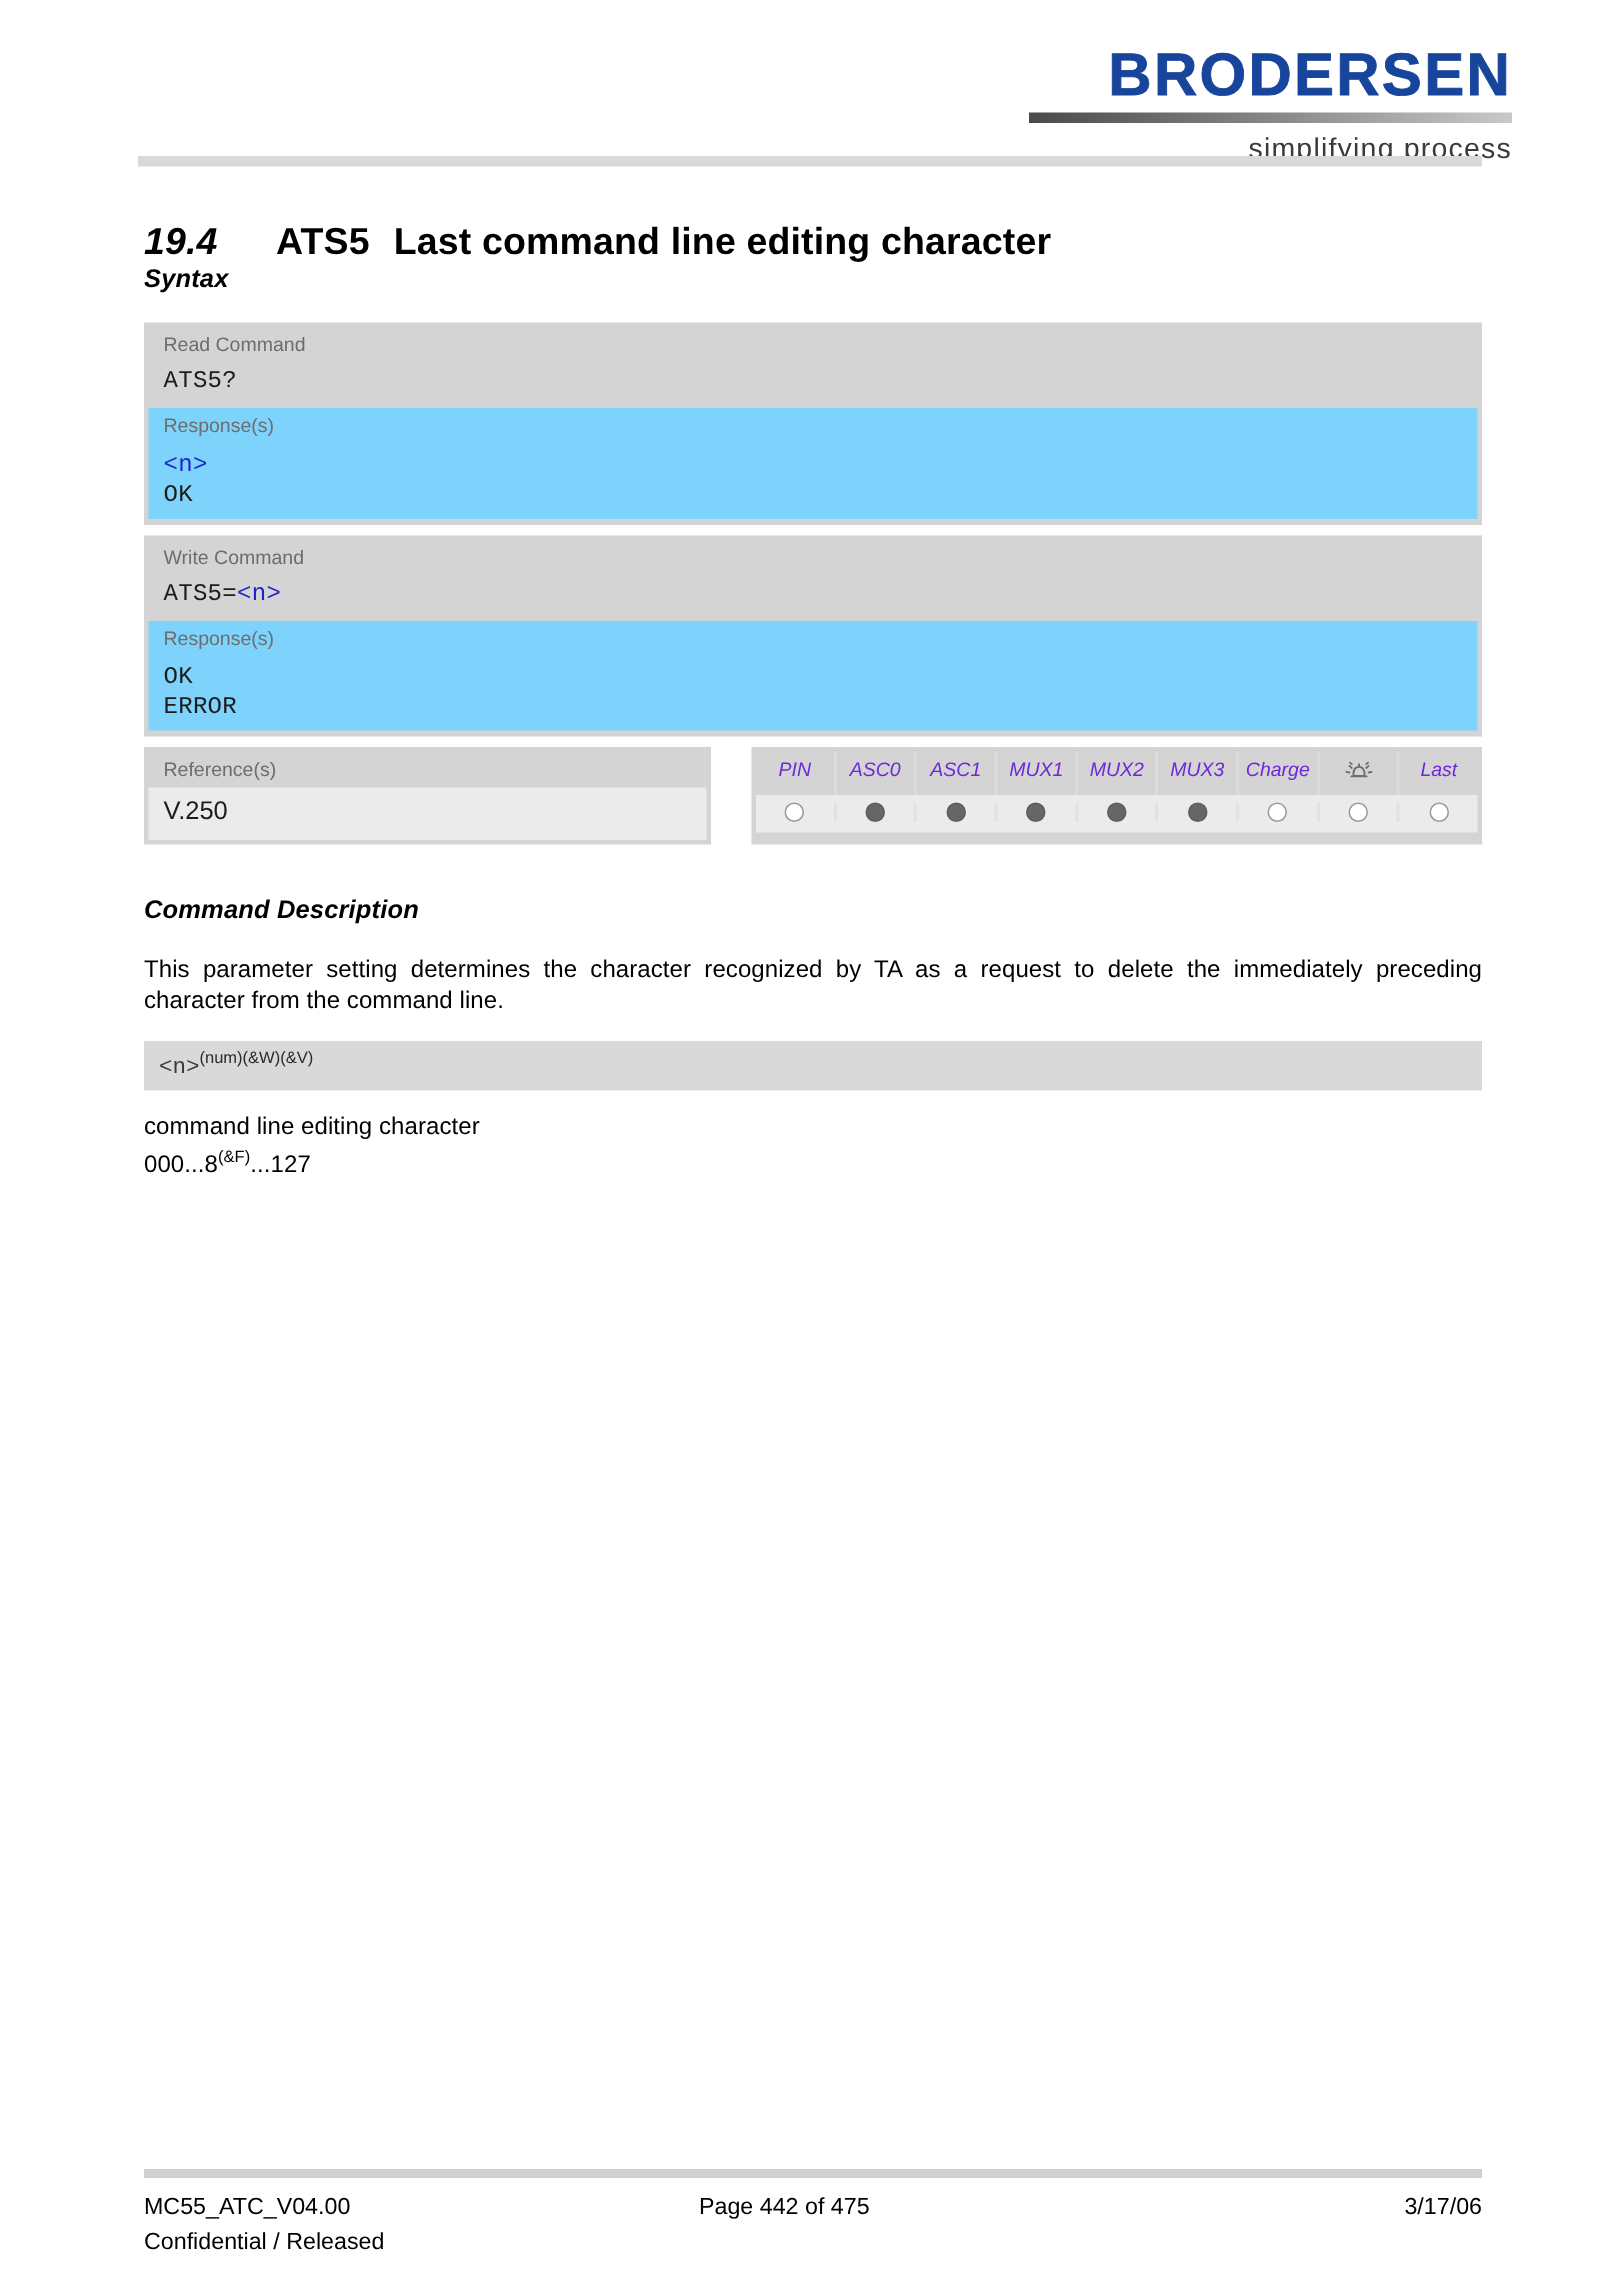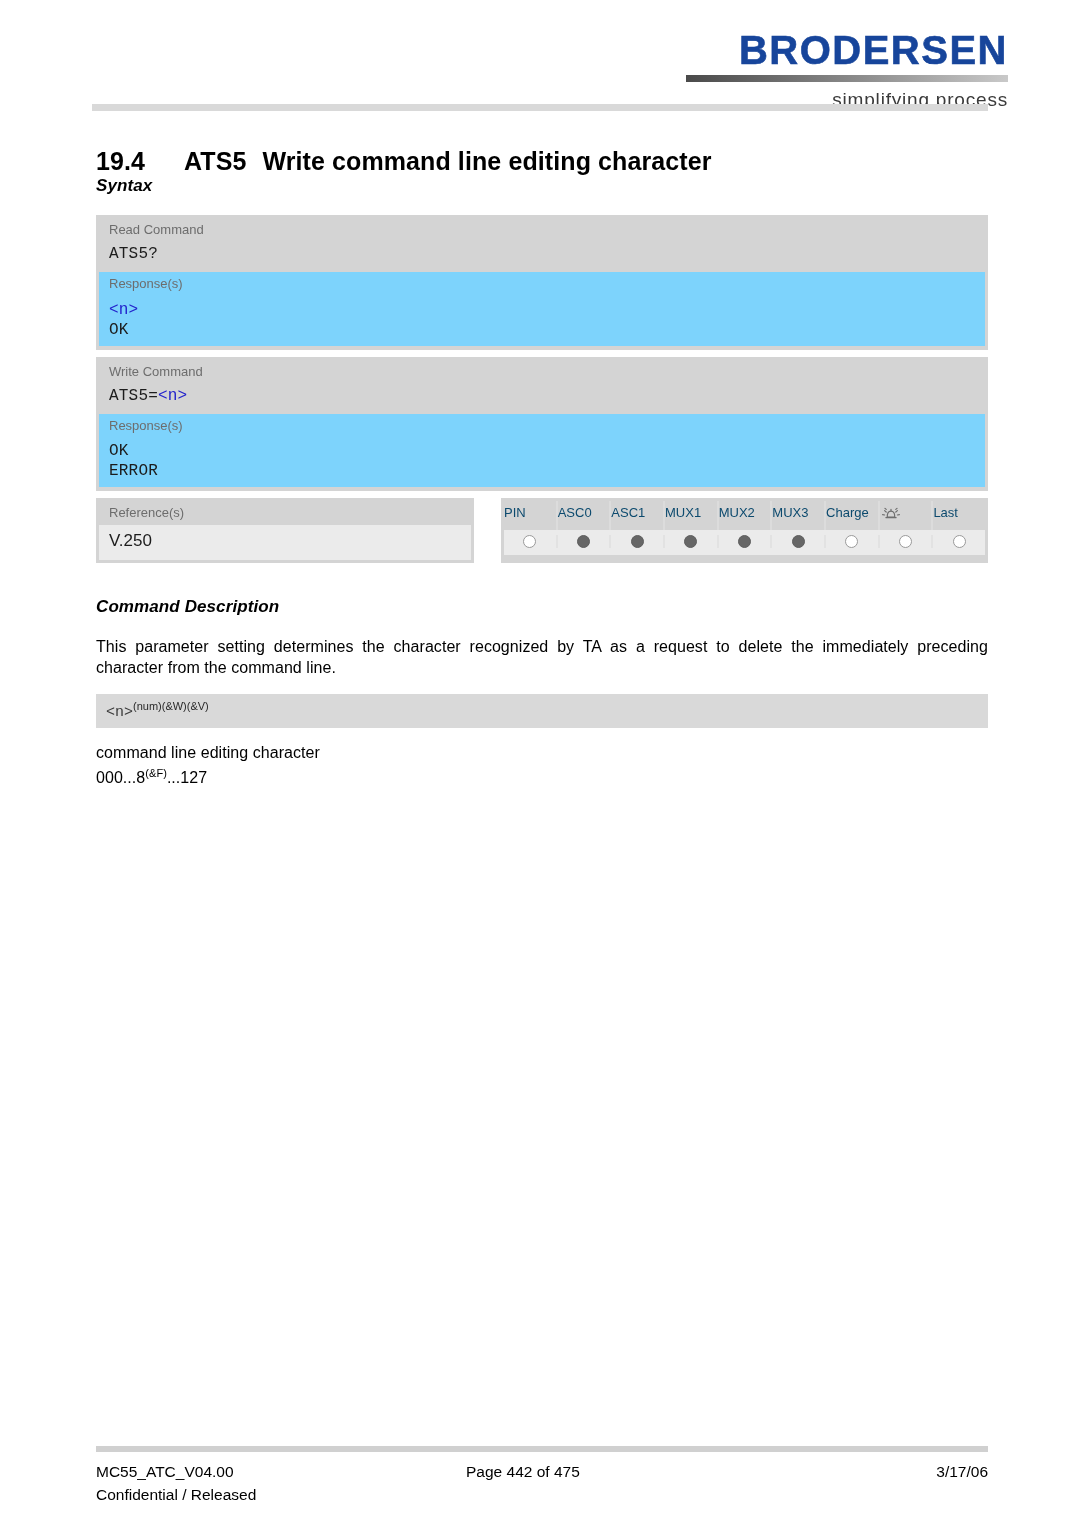--- a/index.html
+++ b/index.html
@@ -72,21 +72,21 @@
     width: 892px;
   }
 
   h1.doc-title {
     font-size: 25px;
     font-weight: bold;
     margin: 0;
     letter-spacing: 0.1px;
     line-height: 1.2;
   }
-  h1.doc-title .num { display: inline-block; width: 88px; }
+  h1.doc-title .num { display: inline-block; width: 88px; font-style: italic; }
   h1.doc-title .cmd { display: inline-block; margin-right: 16px; }
 
   h2.sec {
     font-size: 17px;
     font-weight: bold;
     font-style: italic;
     margin: 0;
     letter-spacing: 0.1px;
   }
 
@@ -163,26 +163,27 @@
     flex: 1;
     background: #d4d4d4;
     padding: 3px;
     box-sizing: border-box;
   }
   .ind-head {
     display: flex;
   }
   .ind-head .ind-cell {
     flex: 1;
-    text-align: left;
+    text-align: center;
     font-size: 13px;
-    color: #0c4a6e;
+    color: #6d28d9;
     padding: 4px 0 5px 0;
     border-right: 2px solid #dcdcdc;
     box-sizing: border-box;
+    font-style: italic;
   }
   .ind-head .ind-cell:last-child { border-right: none; }
   .ind-body {
     display: flex;
     background: #ebebeb;
     padding: 5px 0 7px 0;
   }
   .ind-body .ind-cell {
     flex: 1;
     display: flex;
@@ -279,21 +280,21 @@
   <div class="logo-block">
     <div class="logo-word">BRODERSEN</div>
     <div class="logo-bar"></div>
     <div class="logo-tag">simplifying process</div>
   </div>
   <div class="header-rule"></div>
 
   <div class="content">
 
     <h1 class="doc-title">
-      <span class="num">19.4</span><span class="cmd">ATS5</span><span>Write command line editing character</span>
+      <span class="num">19.4</span><span class="cmd">ATS5</span><span>Last command line editing character</span>
     </h1>
 
     <h2 class="sec sec-syntax">Syntax</h2>
 
     <div class="syntax-wrap">
 
       <div class="cmd-block">
         <div class="cmd-label">Read Command</div>
         <div class="cmd-code"><span>ATS5?</span></div>
         <div class="resp-inner">

